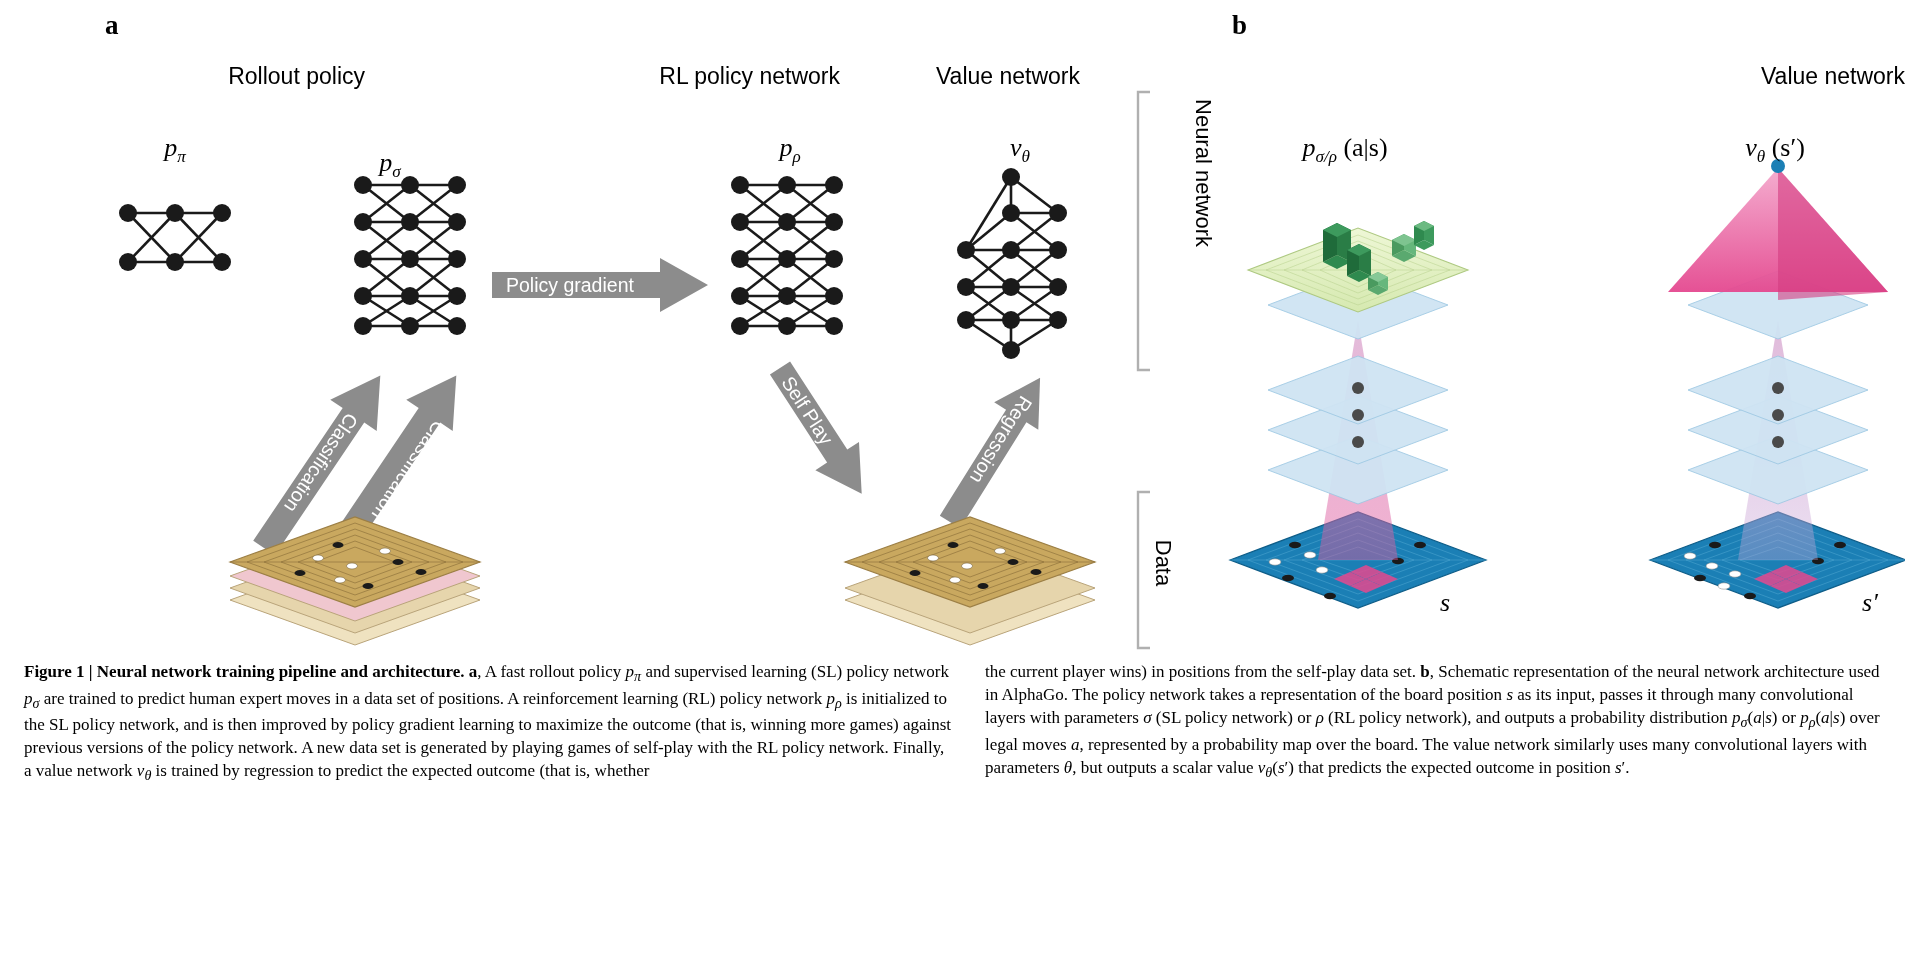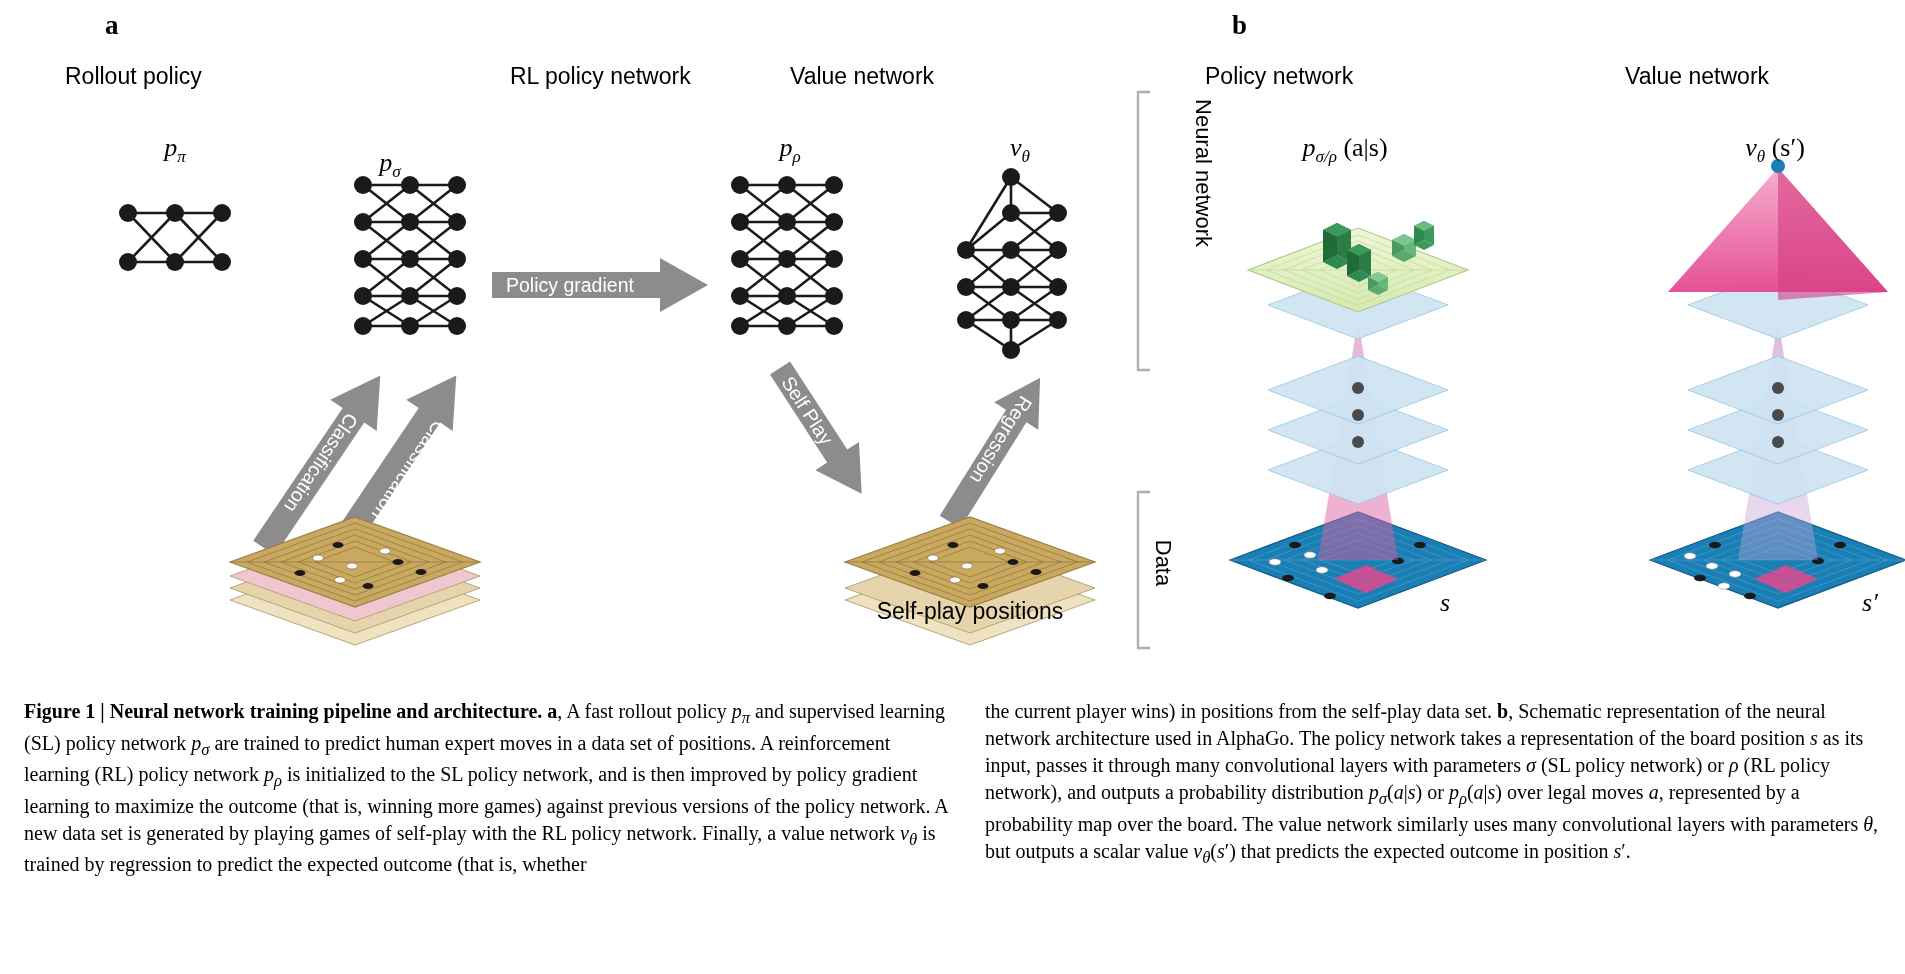--- a/index.html
+++ b/index.html
@@ -25,21 +25,21 @@
   .panel-letter {
     position: absolute;
     font-family: "Liberation Serif", serif;
     font-weight: bold;
     font-size: 27px;
   }
   .col-title {
     position: absolute;
     font-family: "Liberation Sans", sans-serif;
     font-size: 23px;
-    text-align: left;
+    text-align: right;
     color: #000;
   }
   .sym {
     position: absolute;
     font-family: "Liberation Serif", serif;
     font-style: italic;
     font-size: 26px;
     text-align: center;
   }
   .sym sub {
@@ -49,25 +49,24 @@
   .caption-wrap {
     position: absolute;
     left: 0;
     top: 660px;
     width: 1905px;
     height: 314px;
   }
   .caption-col {
     position: absolute;
     font-family: "Liberation Serif", serif;
-    font-size: 20px;
+    font-size: 17px;
     line-height: 1.355;
     text-align: left;
     color: #000;
-    margin-top: 38px;
   }
   .caption-col.left { left: 24px; top: 0; width: 930px; }
   .caption-col.right { left: 985px; top: 0; width: 900px; }
   .caption-col b { font-weight: bold; }
   .caption-col i { font-style: italic; }
   .arrow-label {
     font-family: "Liberation Sans", sans-serif;
     font-size: 19.5px;
     fill: #ffffff;
   }
@@ -97,21 +96,20 @@
 
   <div class="col-title" style="left:65px; top:63px; width:300px;">Rollout policy</div>
   <div class="col-title" style="left:510px; top:63px; width:330px;">RL policy network</div>
   <div class="col-title" style="left:790px; top:63px; width:290px;">Value network</div>
 
   <div class="sym" style="left:130px; top:133px; width:90px;"><span>p</span><sub>π</sub></div>
   <div class="sym" style="left:345px; top:148px; width:90px;"><span>p</span><sub>σ</sub></div>
   <div class="sym" style="left:745px; top:133px; width:90px;"><span>p</span><sub>ρ</sub></div>
   <div class="sym" style="left:975px; top:133px; width:90px;"><span>ν</span><sub>θ</sub></div>
 
-  <div class="col-title" style="left:1205px; top:63px; width:280px;">Policy network</div>
   <div class="col-title" style="left:1625px; top:63px; width:280px;">Value network</div>
 
   <div class="sym" style="left:1255px; top:133px; width:180px; text-align:center;"><span>p</span><sub>σ/ρ</sub> <span style="font-style:normal">(a|s)</span></div>
   <div class="sym" style="left:1685px; top:133px; width:180px; text-align:center;"><span>ν</span><sub>θ</sub> <span style="font-style:normal">(s′)</span></div>
 
   <svg width="1905" height="655" viewBox="0 0 1905 655">
     <defs>
       <marker id="none"></marker>
       <linearGradient id="greenGrad" x1="0" y1="0" x2="0" y2="1">
         <stop offset="0%" stop-color="#eef7d6"></stop>
@@ -578,21 +576,20 @@
         <circle cx="1778" cy="415" r="6"></circle>
         <circle cx="1778" cy="442" r="6"></circle>
       </g>
 
       <polygon points="1778,168 1668,292 1888,292" fill="url(#pinkGrad)" opacity="0.95"></polygon>
       <polygon points="1778,168 1888,292 1778,300" fill="#d43c80" opacity="0.6"></polygon>
       <circle cx="1778" cy="166" r="7" fill="#1b7fb5"></circle>
     </g>
   </svg>
 
-  <div class="bottom-label" style="left:820px; top:598px; width:300px;">Self-play positions</div>
 
   <div class="bracket-label" style="left:1108px; top:160px; width:190px; transform: rotate(90deg); text-align:center;">Neural network</div>
   <div class="bracket-label" style="left:1128px; top:550px; width:70px; transform: rotate(90deg); text-align:center;">Data</div>
 
   <div class="sym" style="left:1425px; top:588px; width:40px;">s</div>
   <div class="sym" style="left:1845px; top:588px; width:50px;">s′</div>
 </div>
 
 <div class="caption-wrap">
   <div class="caption-col left"><b>Figure 1 | Neural network training pipeline and architecture. a</b>, A fast rollout policy <i>p</i><sub><i>π</i></sub> and supervised learning (SL) policy network <i>p</i><sub><i>σ</i></sub> are trained to predict human expert moves in a data set of positions. A reinforcement learning (RL) policy network <i>p</i><sub><i>ρ</i></sub> is initialized to the SL policy network, and is then improved by policy gradient learning to maximize the outcome (that is, winning more games) against previous versions of the policy network. A new data set is generated by playing games of self-play with the RL policy network. Finally, a value network <i>ν</i><sub><i>θ</i></sub> is trained by regression to predict the expected outcome (that is, whether</div>

